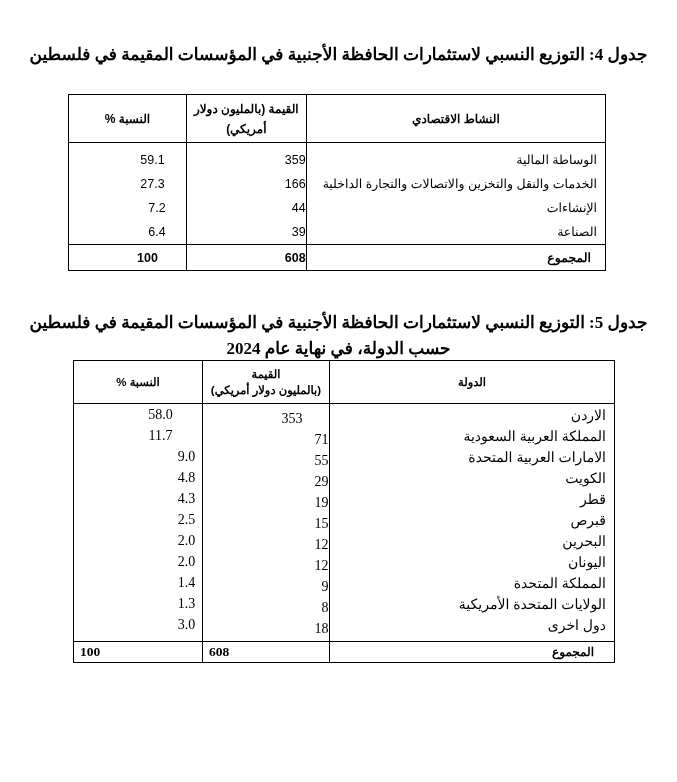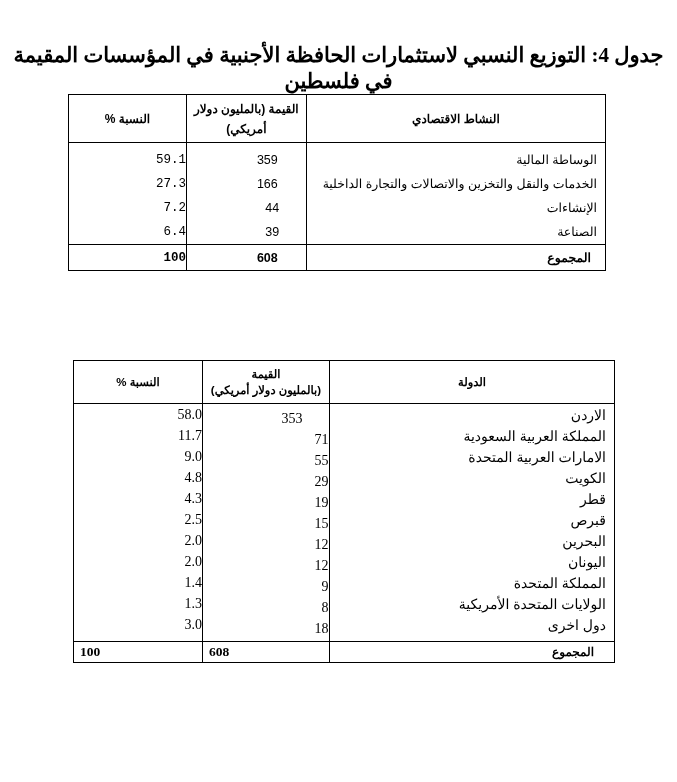--- a/index.html
+++ b/index.html
@@ -1,42 +1,42 @@
 <!DOCTYPE html>
 <html><head>
 <meta charset="utf-8">
 <style>
   html, body { margin: 0; padding: 0; background: #ffffff; }
   body { width: 677px; height: 782px; position: relative; overflow: hidden; color: #000; }
   .title {
     position: absolute; left: 0; width: 677px; text-align: center;
-    font-family: "Liberation Serif", serif; font-weight: bold; font-size: 21px;
+    font-family: "Liberation Serif", serif; font-weight: bold; font-size: 17px;
     direction: rtl; line-height: 26px;
   }
   table { position: absolute; border-collapse: collapse; direction: rtl; }
   td, th { border: 1px solid #000; padding: 0; }
   .t1 { left: 68px; top: 94px; width: 538px; font-family: "Liberation Sans", sans-serif; font-size: 12.5px; }
   .t1 th { font-weight: bold; font-size: 12px; height: 47px; line-height: 20px; }
   .t1 .body td { border-top: 1px solid #000; border-bottom: none; vertical-align: top; padding-top: 5px; }
   .t1 .line { height: 24px; line-height: 24px; }
   .t1 .tot td { height: 25px; font-weight: bold; }
   .t2 { left: 73px; top: 360px; width: 542px; }
   .t2 th { font-family: "Liberation Sans", sans-serif; font-weight: bold; font-size: 11.5px; height: 42px; line-height: 16px; }
   .t2 .body td { vertical-align: top; padding-top: 2px; padding-bottom: 4px; }
   .t2 .name-col .line { font-family: "Liberation Sans", sans-serif; font-size: 14px; height: 21px; line-height: 18px; }
   .t2 .num-col .line { font-family: "Liberation Serif", serif; font-size: 14px; height: 21px; line-height: 18px; }
   .t2 .val-col .line { padding-top: 4px; height: 17px; }
   .t2 .tot td { height: 20px; font-family: "Liberation Serif", serif; font-weight: bold; font-size: 13.5px; }
   .t2 .tot .name { font-family: "Liberation Sans", sans-serif; font-size: 12px; }
   .c { text-align: center; }
   .r { text-align: right; padding-right: 8px; }
   .l { text-align: left; padding-left: 8px; }
-  .n1-pct { text-align: right; padding-left: 50px; font-family: Liberation Mono, monospace; }
-  .n1-val { text-align: center; padding-left: 42px; }
-  .n2-pct { text-align: right; padding-left: 45px; }
+  .n1-pct { text-align: center; padding-left: 50px; }
+  .n1-val { text-align: right; padding-left: 42px; }
+  .n2-pct { text-align: center; padding-left: 45px; }
   .n2-val { text-align: center; padding-left: 52px; }
 </style>
 </head>
 <body>
 
 <div class="title" style="top:42px;">
   <div>جدول 4: التوزيع النسبي لاستثمارات الحافظة الأجنبية في المؤسسات المقيمة في فلسطين</div>
 </div>
 
 <table class="t1">
@@ -76,20 +76,22 @@
   </tr>
   <tr class="tot">
     <td class="r" style="padding-right:14px">المجموع</td>
     <td class="n1-val">608</td>
     <td class="n1-pct" style="padding-left:40px">100</td>
   </tr>
 </tbody>
   </table>
 
 <div class="title" style="top:310px;">
+  <div>جدول 5: التوزيع النسبي لاستثمارات الحافظة الأجنبية في المؤسسات المقيمة في فلسطين</div>
+  <div>حسب الدولة، في نهاية عام 2024</div>
 </div>
 
 <table class="t2">
   <colgroup>
       <col style="width:286px">
       <col style="width:127px">
       <col style="width:129px">
     </colgroup>
   <tbody>
       <tr>

